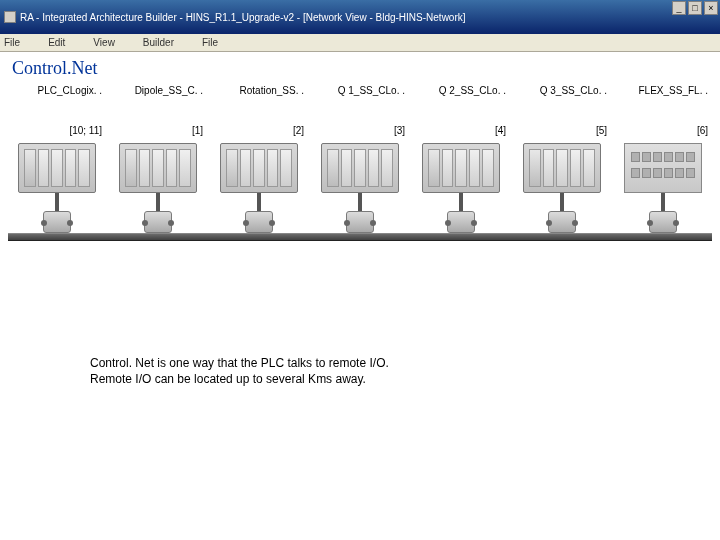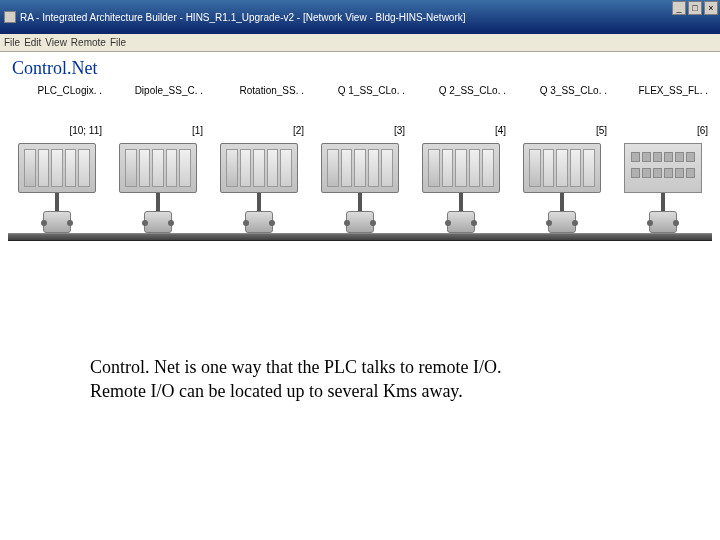--- a/index.html
+++ b/index.html
@@ -1,21 +1,21 @@
 <!DOCTYPE html>
 <html><head>
 <meta charset="utf-8">
 <style>
   * { box-sizing: border-box; margin: 0; padding: 0; }
   html, body { width: 720px; height: 540px; font-family: "Tahoma", "Arial", sans-serif; background: #fff; overflow: hidden; }
   .titlebar { height: 34px; background: linear-gradient(#3a6ea5,#0a246a); color: #fff; font-size: 10px; display: flex; align-items: center; padding: 4px 4px; position: relative; }
   .titlebar .icon { width: 12px; height: 12px; background: #d4d0c8; margin-right: 4px; border: 1px solid #808080; }
   .winbtns { position: absolute; right: 2px; top: 1px; display: flex; gap: 2px; }
   .winbtn { width: 14px; height: 14px; background: #d4d0c8; border: 1px solid #808080; font-size: 9px; line-height: 12px; text-align: center; color: #000; }
-  .menubar { height: 18px; background: #ece9d8; display: flex; align-items: center; font-size: 10px; color: #333; padding: 0 4px; gap: 4px; border-bottom: 1px solid #aca899; }
+  .menubar { height: 18px; background: #ece9d8; display: flex; align-items: center; font-size: 10px; color: #333; padding: 0 4px; gap: 28px; border-bottom: 1px solid #aca899; }
   .menubar span { text-decoration: underline; text-decoration-color: transparent; }
   .menubar .mi { cursor: default; }
   .content { padding: 4px 8px; }
   .netname { color: #003399; font-size: 18px; font-family: "Times New Roman", serif; margin: 2px 0 6px 4px; }
   .nodes { display: flex; justify-content: space-between; align-items: flex-start; padding: 0 4px; }
   .node { width: 90px; text-align: right; font-size: 10px; font-family: Arial, sans-serif; color: #000; }
   .node .lbl { height: 14px; white-space: nowrap; overflow: hidden; }
   .node .addr { height: 14px; margin-top: 26px; }
   .device { width: 78px; height: 50px; margin: 4px auto 0 auto; position: relative; }
   .rack { position: absolute; inset: 0; background: linear-gradient(#d9d9d9,#bfbfbf); border: 1px solid #777; border-radius: 2px; }
@@ -25,40 +25,40 @@
   .flexdev { position: absolute; inset: 0; background: linear-gradient(#e0e0e0,#c8c8c8); border: 1px solid #888; }
   .flexrow { position: absolute; left: 6px; right: 6px; height: 10px; display: flex; gap: 2px; }
   .flexrow div { flex:1; background:#b0b0b0; border:1px solid #8a8a8a; }
   .drop { width: 26px; height: 40px; margin: 0 auto; position: relative; }
   .drop .cable { position: absolute; left: 50%; top: 0; width: 4px; height: 18px; background: #555; transform: translateX(-50%); }
   .drop .tap { position: absolute; left: 50%; bottom: 0; transform: translateX(-50%); width: 28px; height: 22px; background: linear-gradient(#dcdcdc,#a9a9a9); border: 1px solid #7a7a7a; border-radius: 3px; }
   .drop .tap::before, .drop .tap::after { content:""; position:absolute; top:8px; width:6px; height:6px; background:#666; border-radius:50%; }
   .drop .tap::before { left:-3px; }
   .drop .tap::after { right:-3px; }
   .trunk { height: 8px; background: linear-gradient(#6b6b6b,#3f3f3f); margin: 0; border-top:1px solid #888; border-bottom:1px solid #222; }
-  .caption { margin: 110px 0 0 90px; font-family: Liberation Serif, serif; font-size: 18px; color: #000; line-height: 1.35; }
+  .caption { margin: 110px 0 0 90px; font-family: Liberation Sans, sans-serif; font-size: 12px; color: #000; line-height: 1.35; }
 </style>
 </head>
 <body>
 
 <div class="titlebar">
   <div class="icon"></div>
   <span>RA - Integrated Architecture Builder - HINS_R1.1_Upgrade-v2 - [Network View - Bldg-HINS-Network]</span>
   <div class="winbtns">
     <div class="winbtn">_</div>
     <div class="winbtn">□</div>
     <div class="winbtn">×</div>
   </div>
 </div>
 
 <div class="menubar">
   <span class="mi">File</span>
   <span class="mi">Edit</span>
   <span class="mi">View</span>
-  <span class="mi">Remote</span>
+  <span class="mi">Builder</span>
   <span class="mi">File</span>
 </div>
 
 <div class="content">
   <div class="netname">Control.Net</div>
 
   <div class="nodes" id="nodes-row">
   <div class="node">
     <div class="lbl">PLC_CLogix. .</div>
     <div class="addr">[10; 11]</div>

